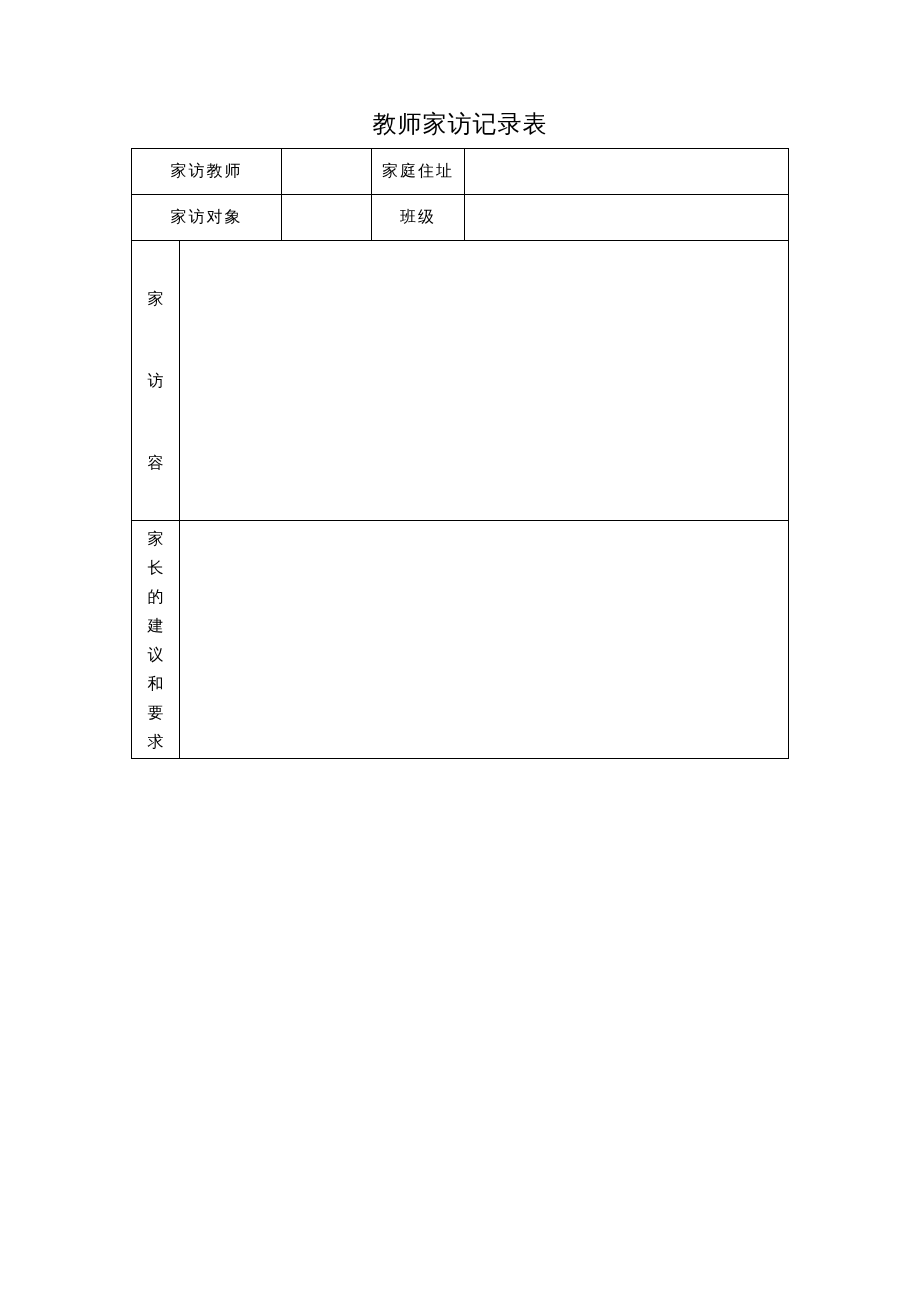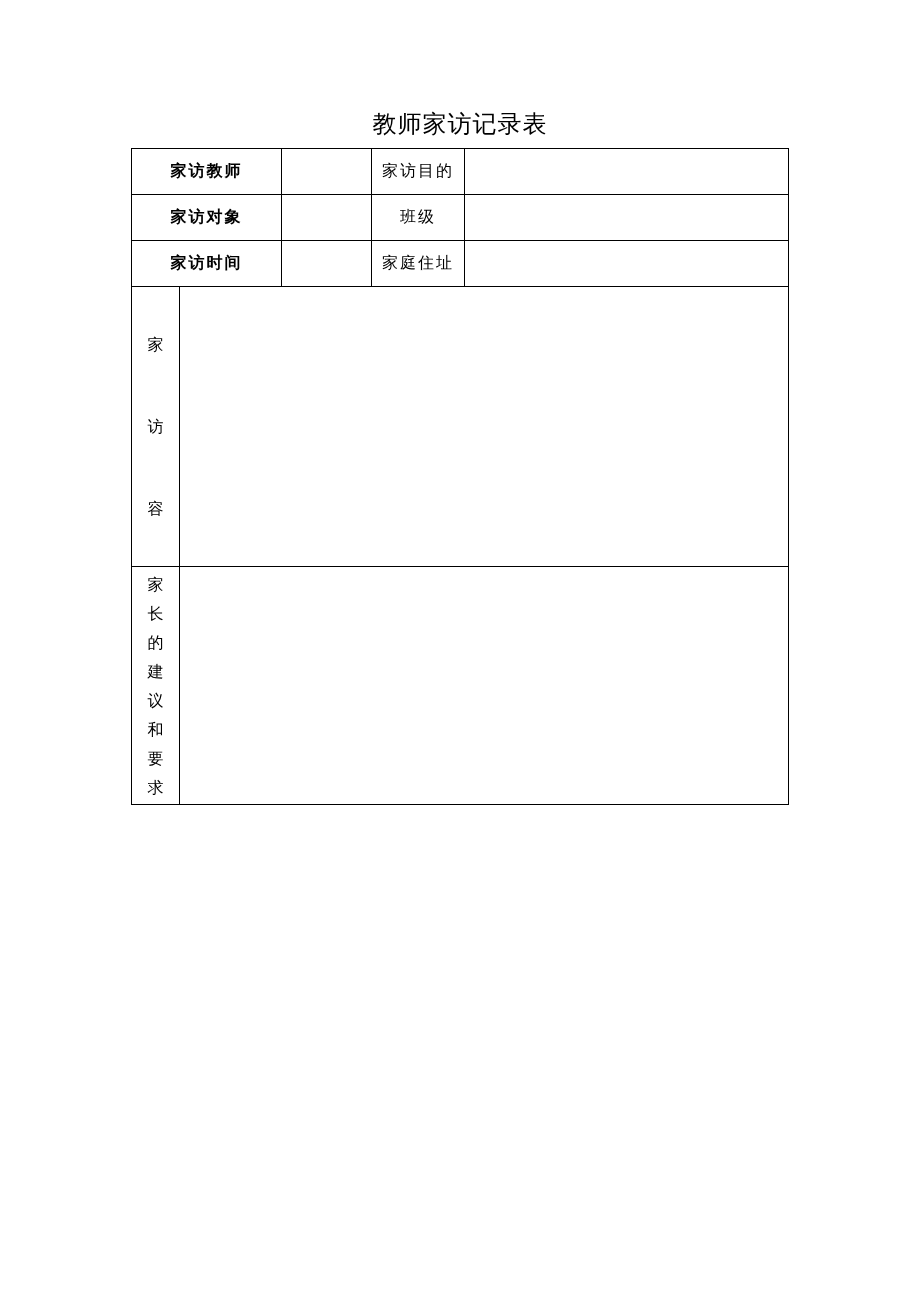--- a/index.html
+++ b/index.html
@@ -32,21 +32,20 @@
       border: 1px solid #000;
       font-size: 16px;
       text-align: center;
       vertical-align: middle;
       padding: 0;
     }
     .label-wide {
       width: 150px;
       height: 46px;
       letter-spacing: 2px;
-      font-weight: bold;
     }
     .value-narrow {
       width: 90px;
     }
     .label-mid {
       width: 93px;
       letter-spacing: 2px;
     }
     .value-wide {
       width: 324px;
@@ -98,33 +97,27 @@
     <col style="width:48px">
     <col style="width:102px">
     <col style="width:90px">
     <col style="width:93px">
     <col style="width:324px">
   </colgroup>
   <tbody>
       <tr>
     <td class="label-wide" colspan="2">家访教师</td>
     <td class="value-narrow"></td>
-    <td class="label-mid">家访目的</td>
+    <td class="label-mid">家庭住址</td>
     <td class="value-wide"></td>
   </tr>
   <tr>
     <td class="label-wide" colspan="2">家访对象</td>
     <td class="value-narrow"></td>
     <td class="label-mid">班级</td>
-    <td class="value-wide"></td>
-  </tr>
-  <tr>
-    <td class="label-wide" colspan="2">家访时间</td>
-    <td class="value-narrow"></td>
-    <td class="label-mid">家庭住址</td>
     <td class="value-wide"></td>
   </tr>
   <tr class="content-row">
     <td class="vertical-label">
       <span class="vertical-text-sparse">家访容</span>
     </td>
     <td colspan="4" class="big-content"></td>
   </tr>
   <tr class="advice-row">
     <td class="vertical-label">

